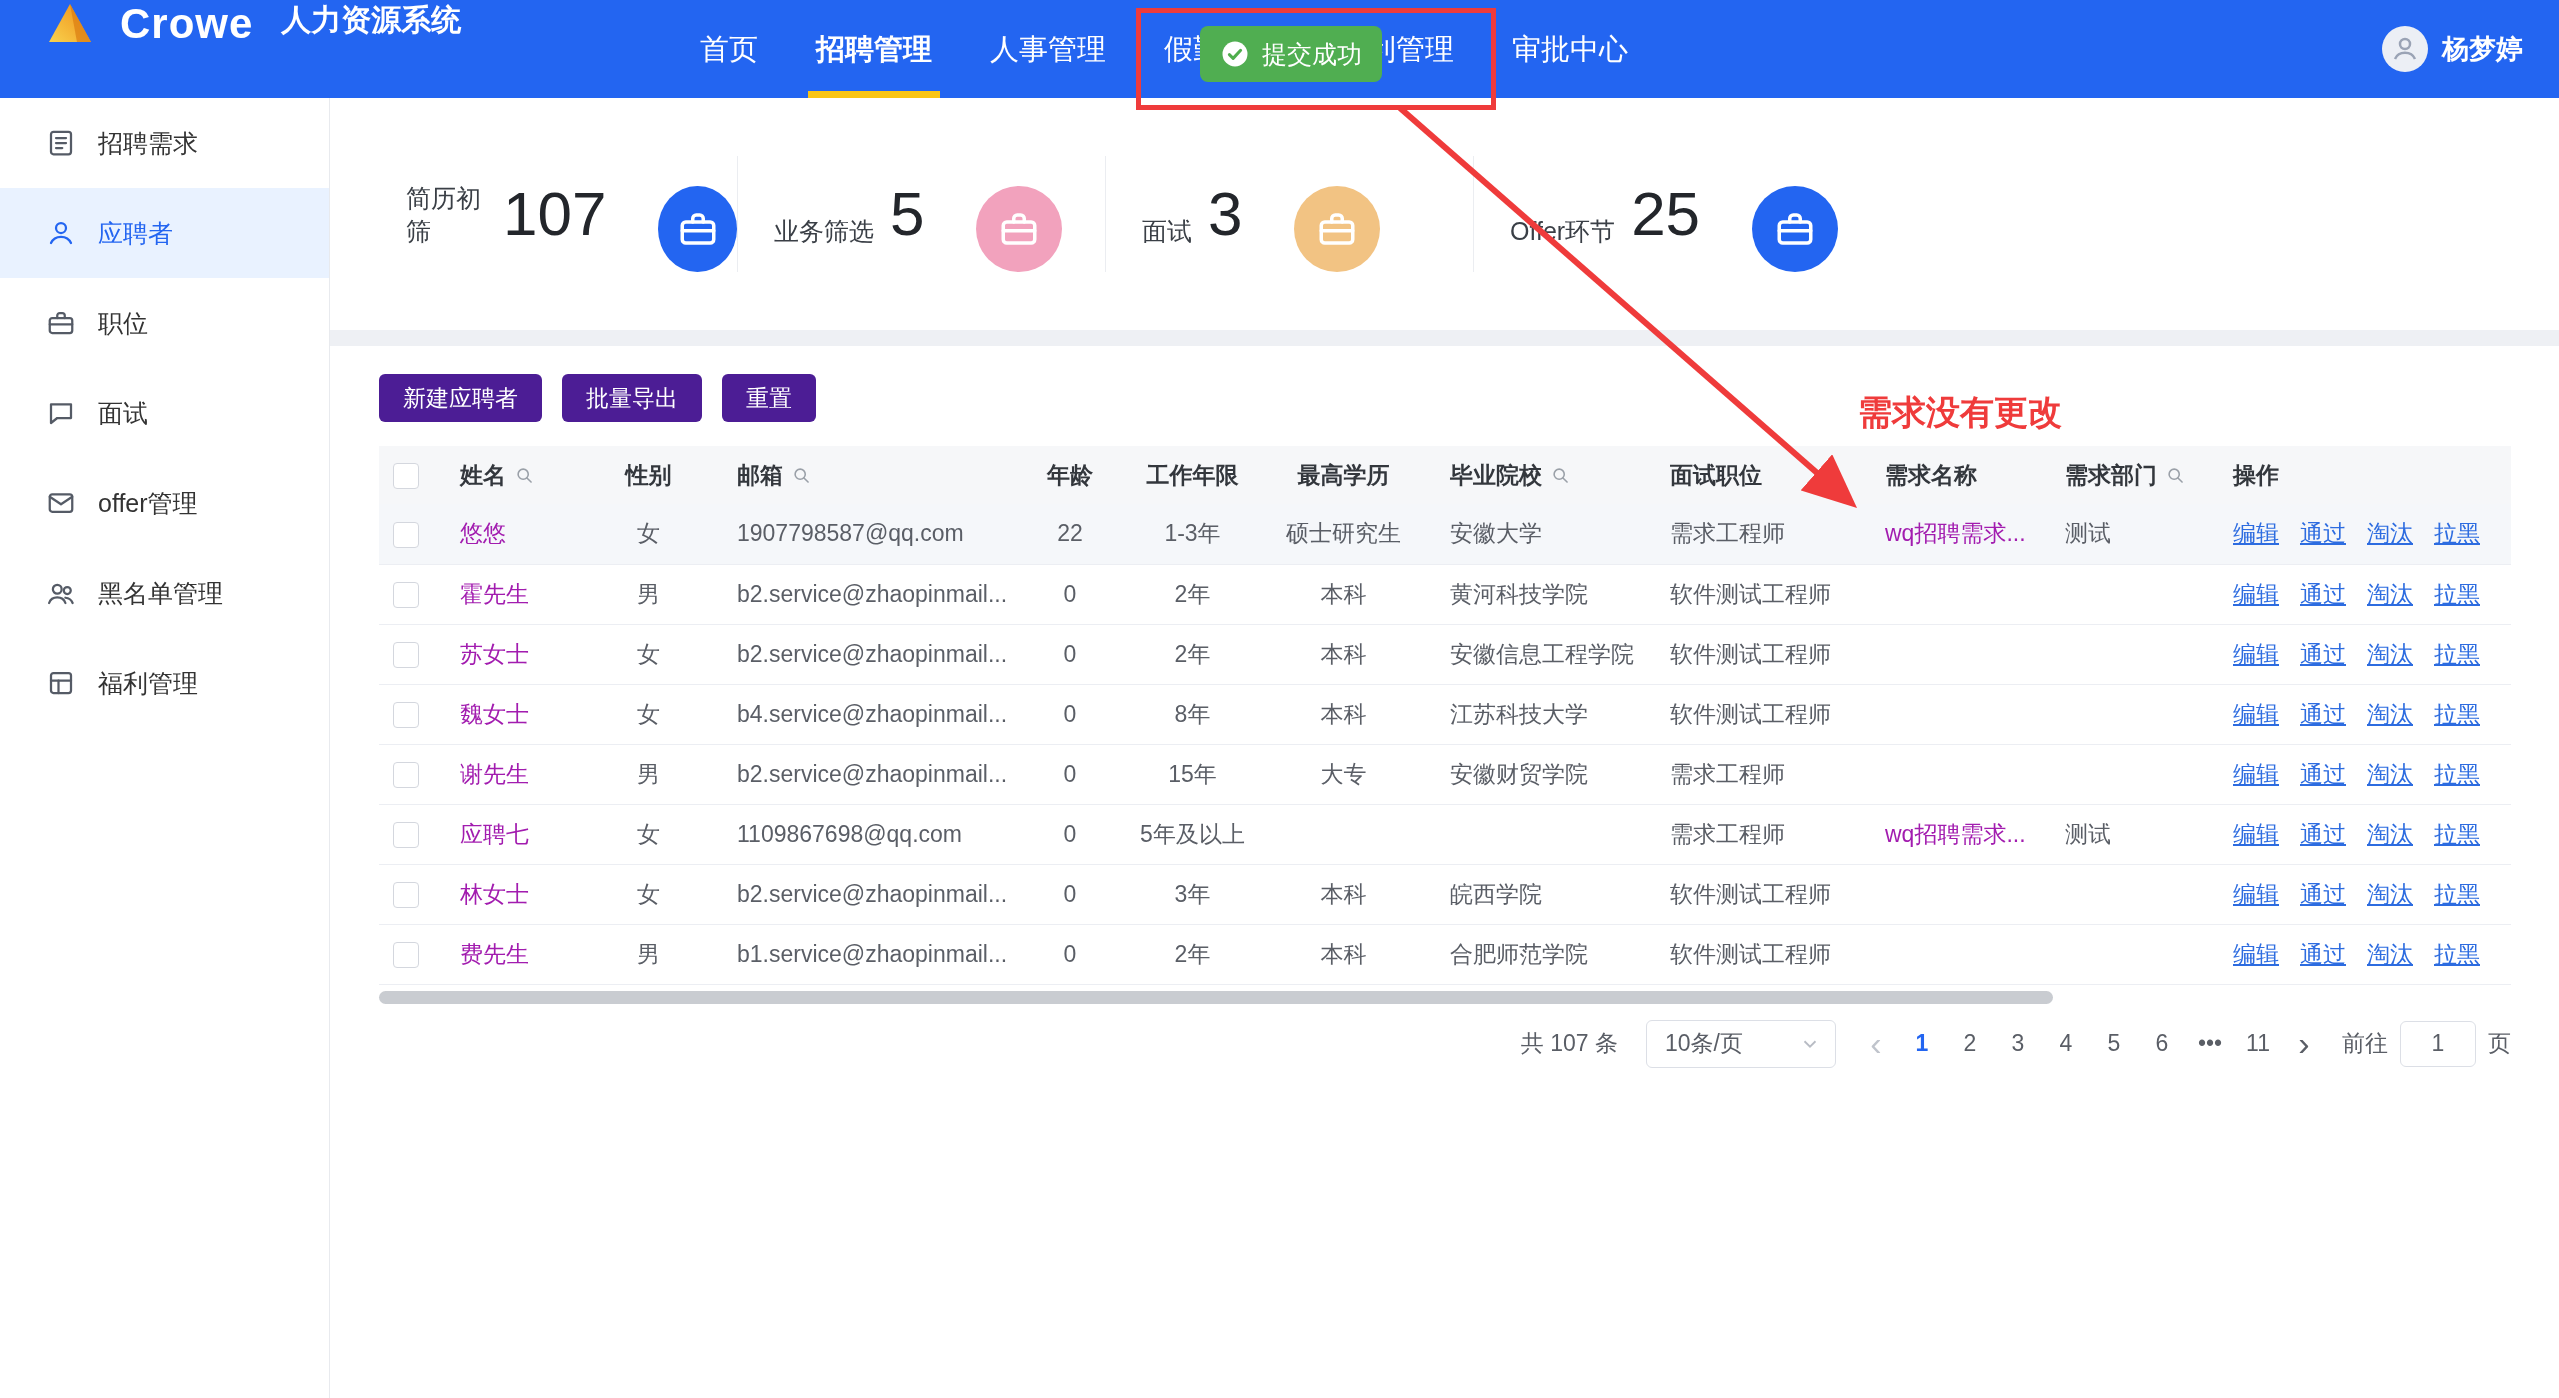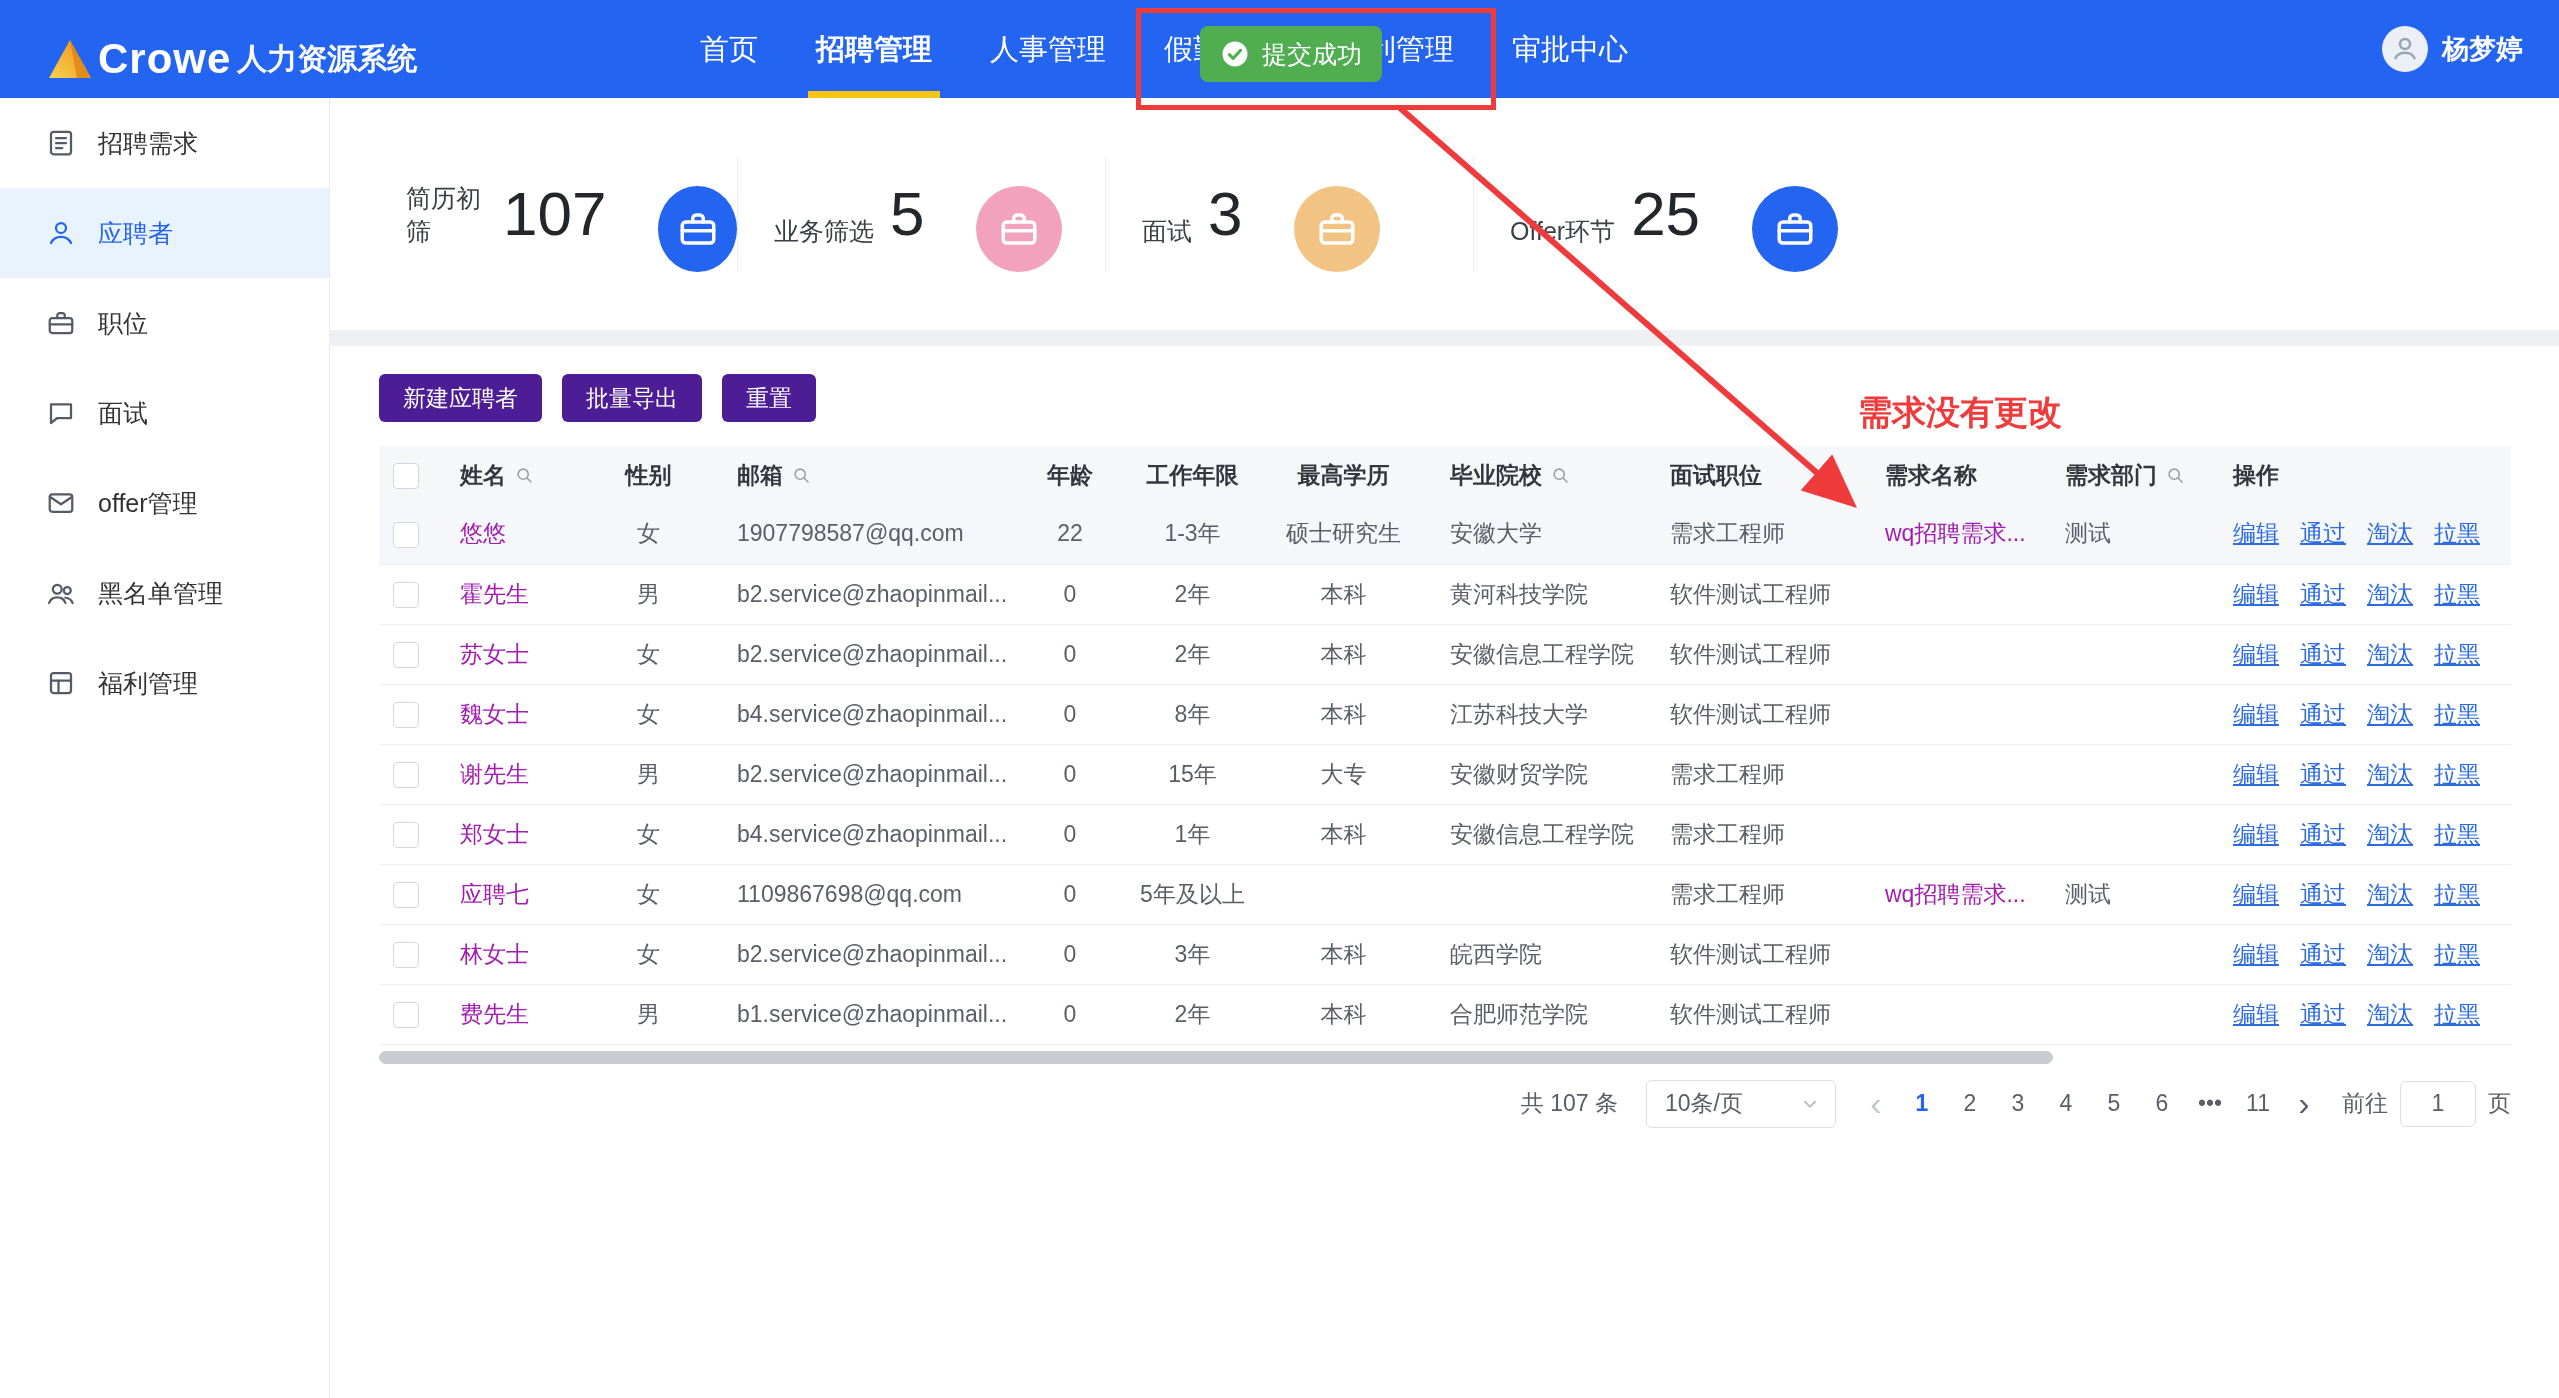--- a/index.html
+++ b/index.html
@@ -1,21 +1,21 @@
 <!DOCTYPE html>
 <html><head>
 <meta charset="utf-8">
 <style>
   *{margin:0;padding:0;box-sizing:border-box;}
   html,body{width:2559px;height:1398px;}
   body{position:relative;overflow:hidden;background:#fff;font-family:"Liberation Sans","DejaVu Sans",sans-serif;color:#333;}
 
   
   .header{position:absolute;top:0;left:0;width:2559px;height:98px;background:#2365f1;z-index:10;}
-  .brand{position:absolute;left:44px;top:0;height:118px;display:flex;align-items:center;gap:2px;}
+  .brand{position:absolute;left:44px;top:0;height:118px;display:flex;align-items:flex-start;gap:24px;}
   .brand-logo svg{width:52px;height:46px;display:block;}
   .brand-name{color:#fff;font-size:42px;font-weight:700;letter-spacing:1px;}
   .brand-sys{color:#fff;font-size:30px;font-weight:600;margin-left:4px;}
   .nav{position:absolute;left:700px;top:0;height:98px;display:flex;gap:58px;}
   .nav-item{color:#fff;font-size:29px;line-height:98px;position:relative;cursor:pointer;white-space:nowrap;}
   .nav-item.active{font-weight:600;}
   .nav-item.active::after{content:"";position:absolute;left:-8px;right:-8px;bottom:0;height:7px;background:#fac514;}
   .user{position:absolute;right:36px;top:0;height:98px;display:flex;align-items:center;gap:14px;}
   .avatar{width:46px;height:46px;border-radius:50%;background:#eceff5;display:flex;align-items:center;justify-content:center;color:#9aa3b5;}
   .avatar svg{width:30px;height:30px;}
@@ -378,34 +378,20 @@
             <td class="center">15年</td>
             <td class="center">大专</td>
             <td>安徽财贸学院</td>
             <td>需求工程师</td>
             <td></td>
             <td></td>
             <td><a class="op-link">编辑</a><a class="op-link">通过</a><a class="op-link">淘汰</a><a class="op-link">拉黑</a></td>
           </tr>
           <tr>
             <td class="center"><span class="checkbox"></span></td>
-            <td><a class="link">郑女士</a></td>
-            <td class="center">女</td>
-            <td>b4.service@zhaopinmail...</td>
-            <td class="center">0</td>
-            <td class="center">1年</td>
-            <td class="center">本科</td>
-            <td>安徽信息工程学院</td>
-            <td>需求工程师</td>
-            <td></td>
-            <td></td>
-            <td><a class="op-link">编辑</a><a class="op-link">通过</a><a class="op-link">淘汰</a><a class="op-link">拉黑</a></td>
-          </tr>
-          <tr>
-            <td class="center"><span class="checkbox"></span></td>
             <td><a class="link">应聘七</a></td>
             <td class="center">女</td>
             <td>1109867698@qq.com</td>
             <td class="center">0</td>
             <td class="center">5年及以上</td>
             <td class="center"></td>
             <td></td>
             <td>需求工程师</td>
             <td><a class="link">wq招聘需求...</a></td>
             <td>测试</td>

